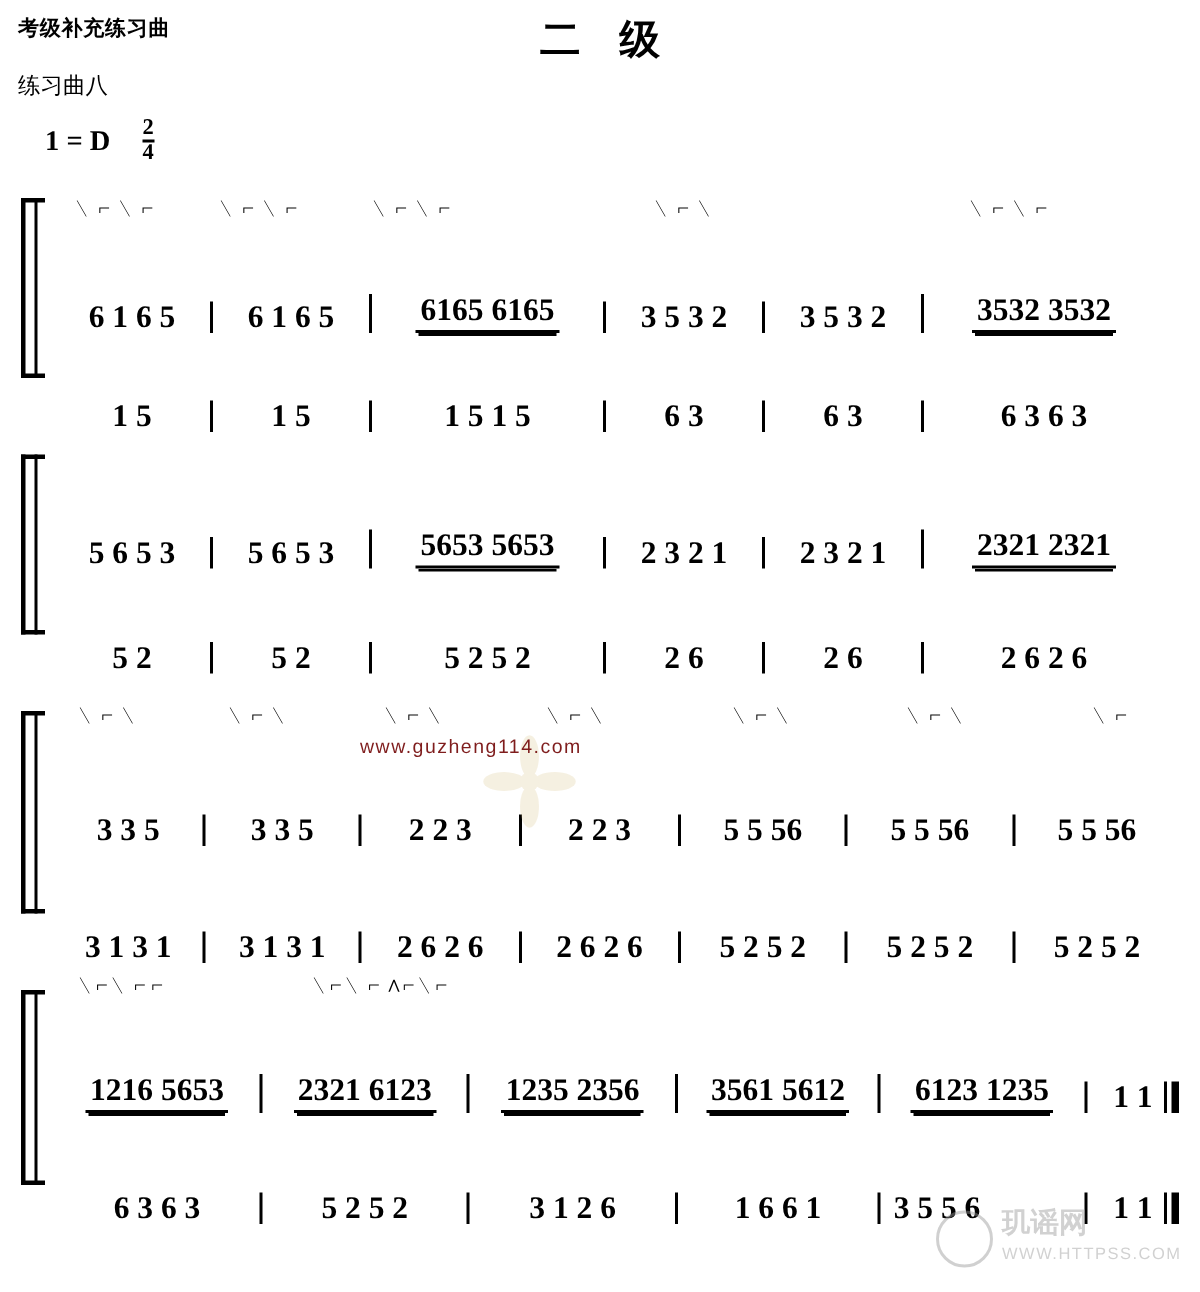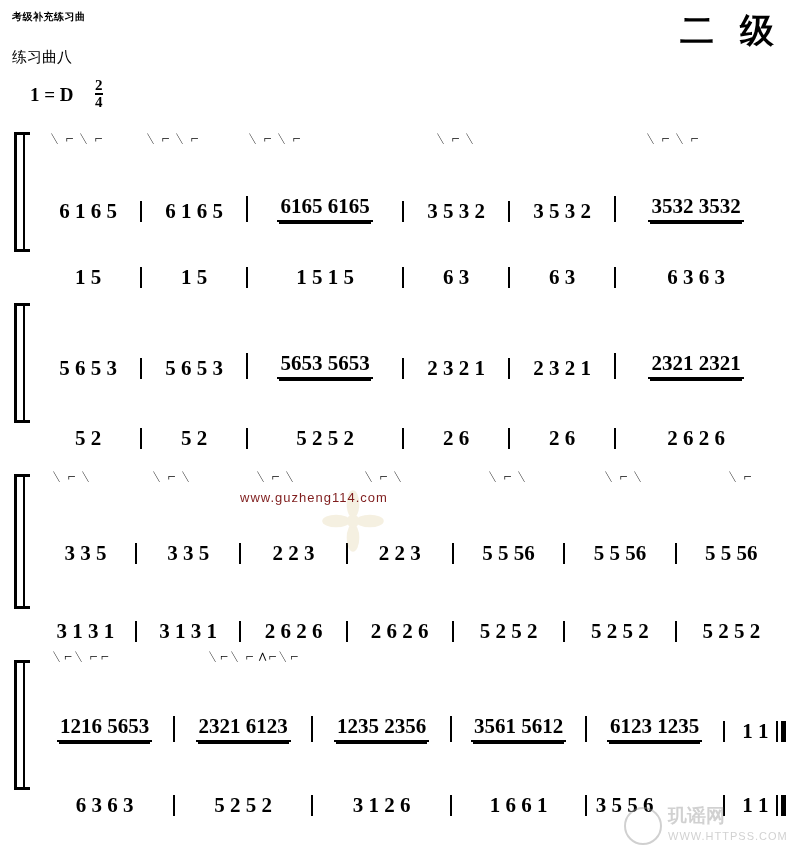--- a/index.html
+++ b/index.html
@@ -19,32 +19,32 @@
   .header {
     position: relative;
     height: 60px;
   }
   .series-title {
     position: absolute;
     left: 12px;
     top: 10px;
     font-family: "Liberation Sans", sans-serif;
     font-weight: bold;
-    font-size: 10px;
+    font-size: 14px;
     letter-spacing: 0.5px;
   }
   .grade-title {
     position: absolute;
     left: 0;
     right: 0;
     top: 8px;
-    text-align: right;
+    text-align: center;
     font-family: "Liberation Sans", sans-serif;
     font-weight: bold;
-    font-size: 34px;
+    font-size: 27px;
     letter-spacing: 26px;
     padding-left: 26px;
   }
   .piece-title {
     position: absolute;
     left: 12px;
     top: 48px;
     font-family: "Liberation Sans", sans-serif;
     font-size: 15px;
   }

